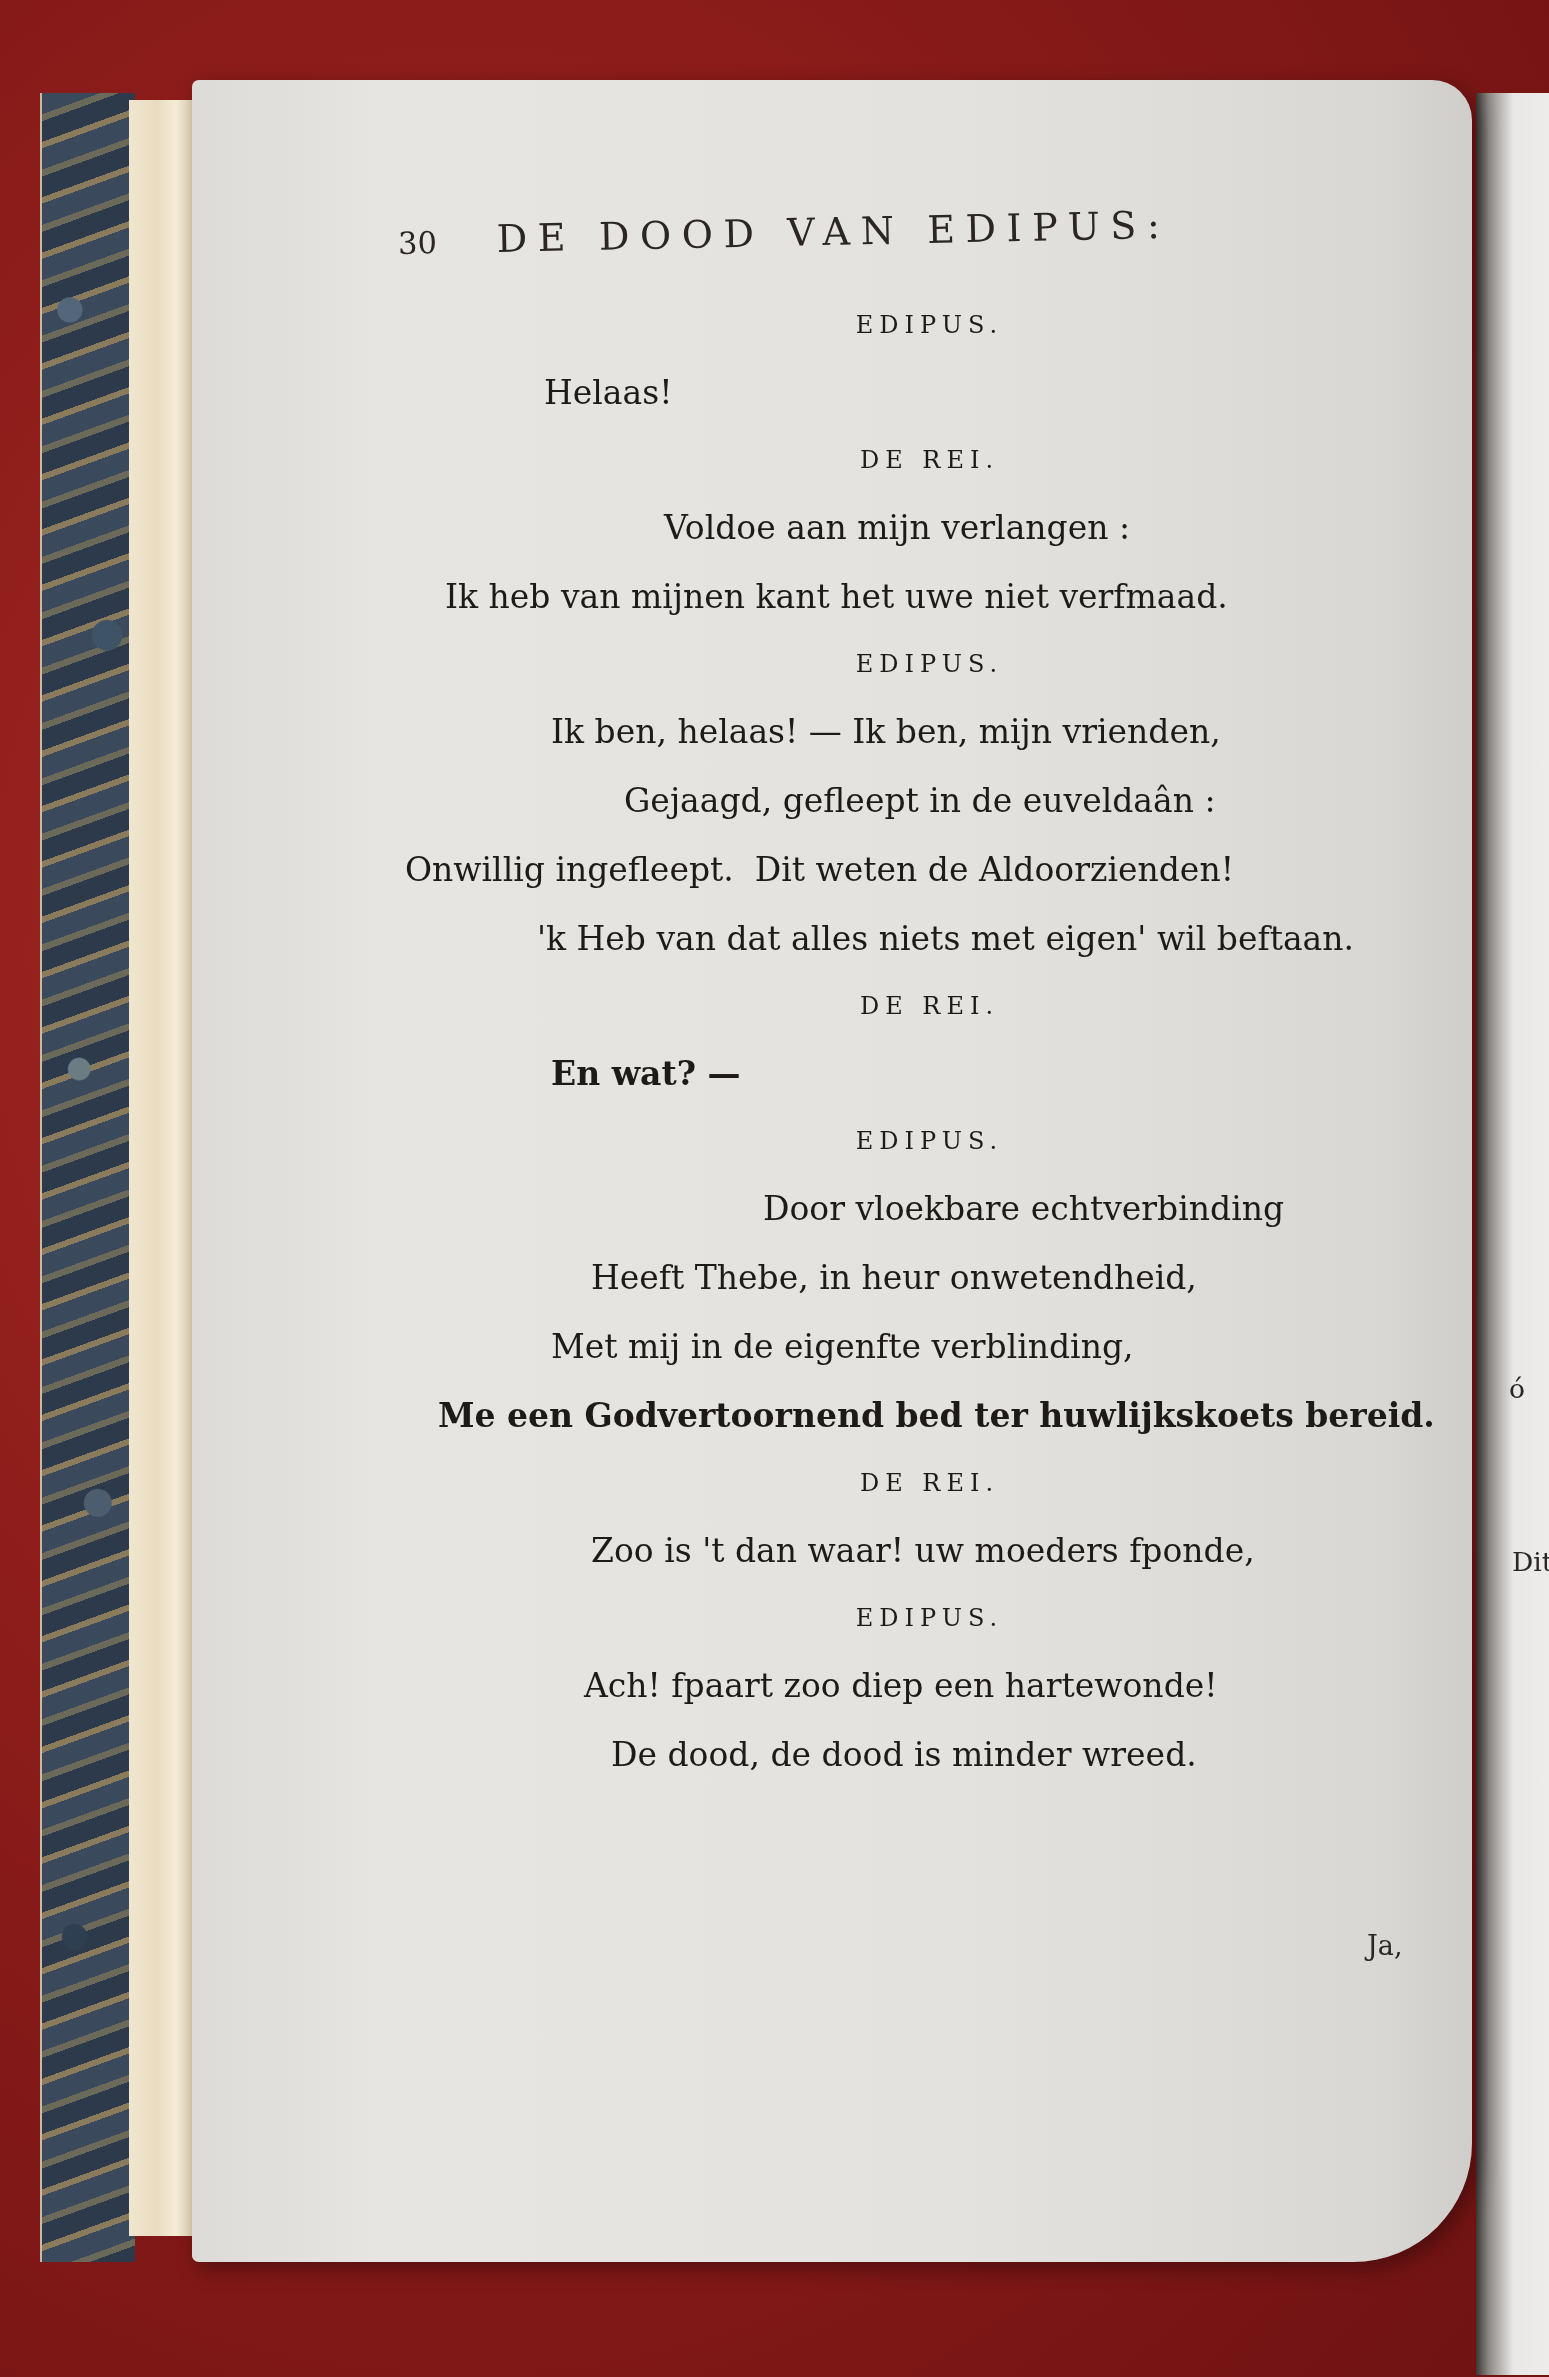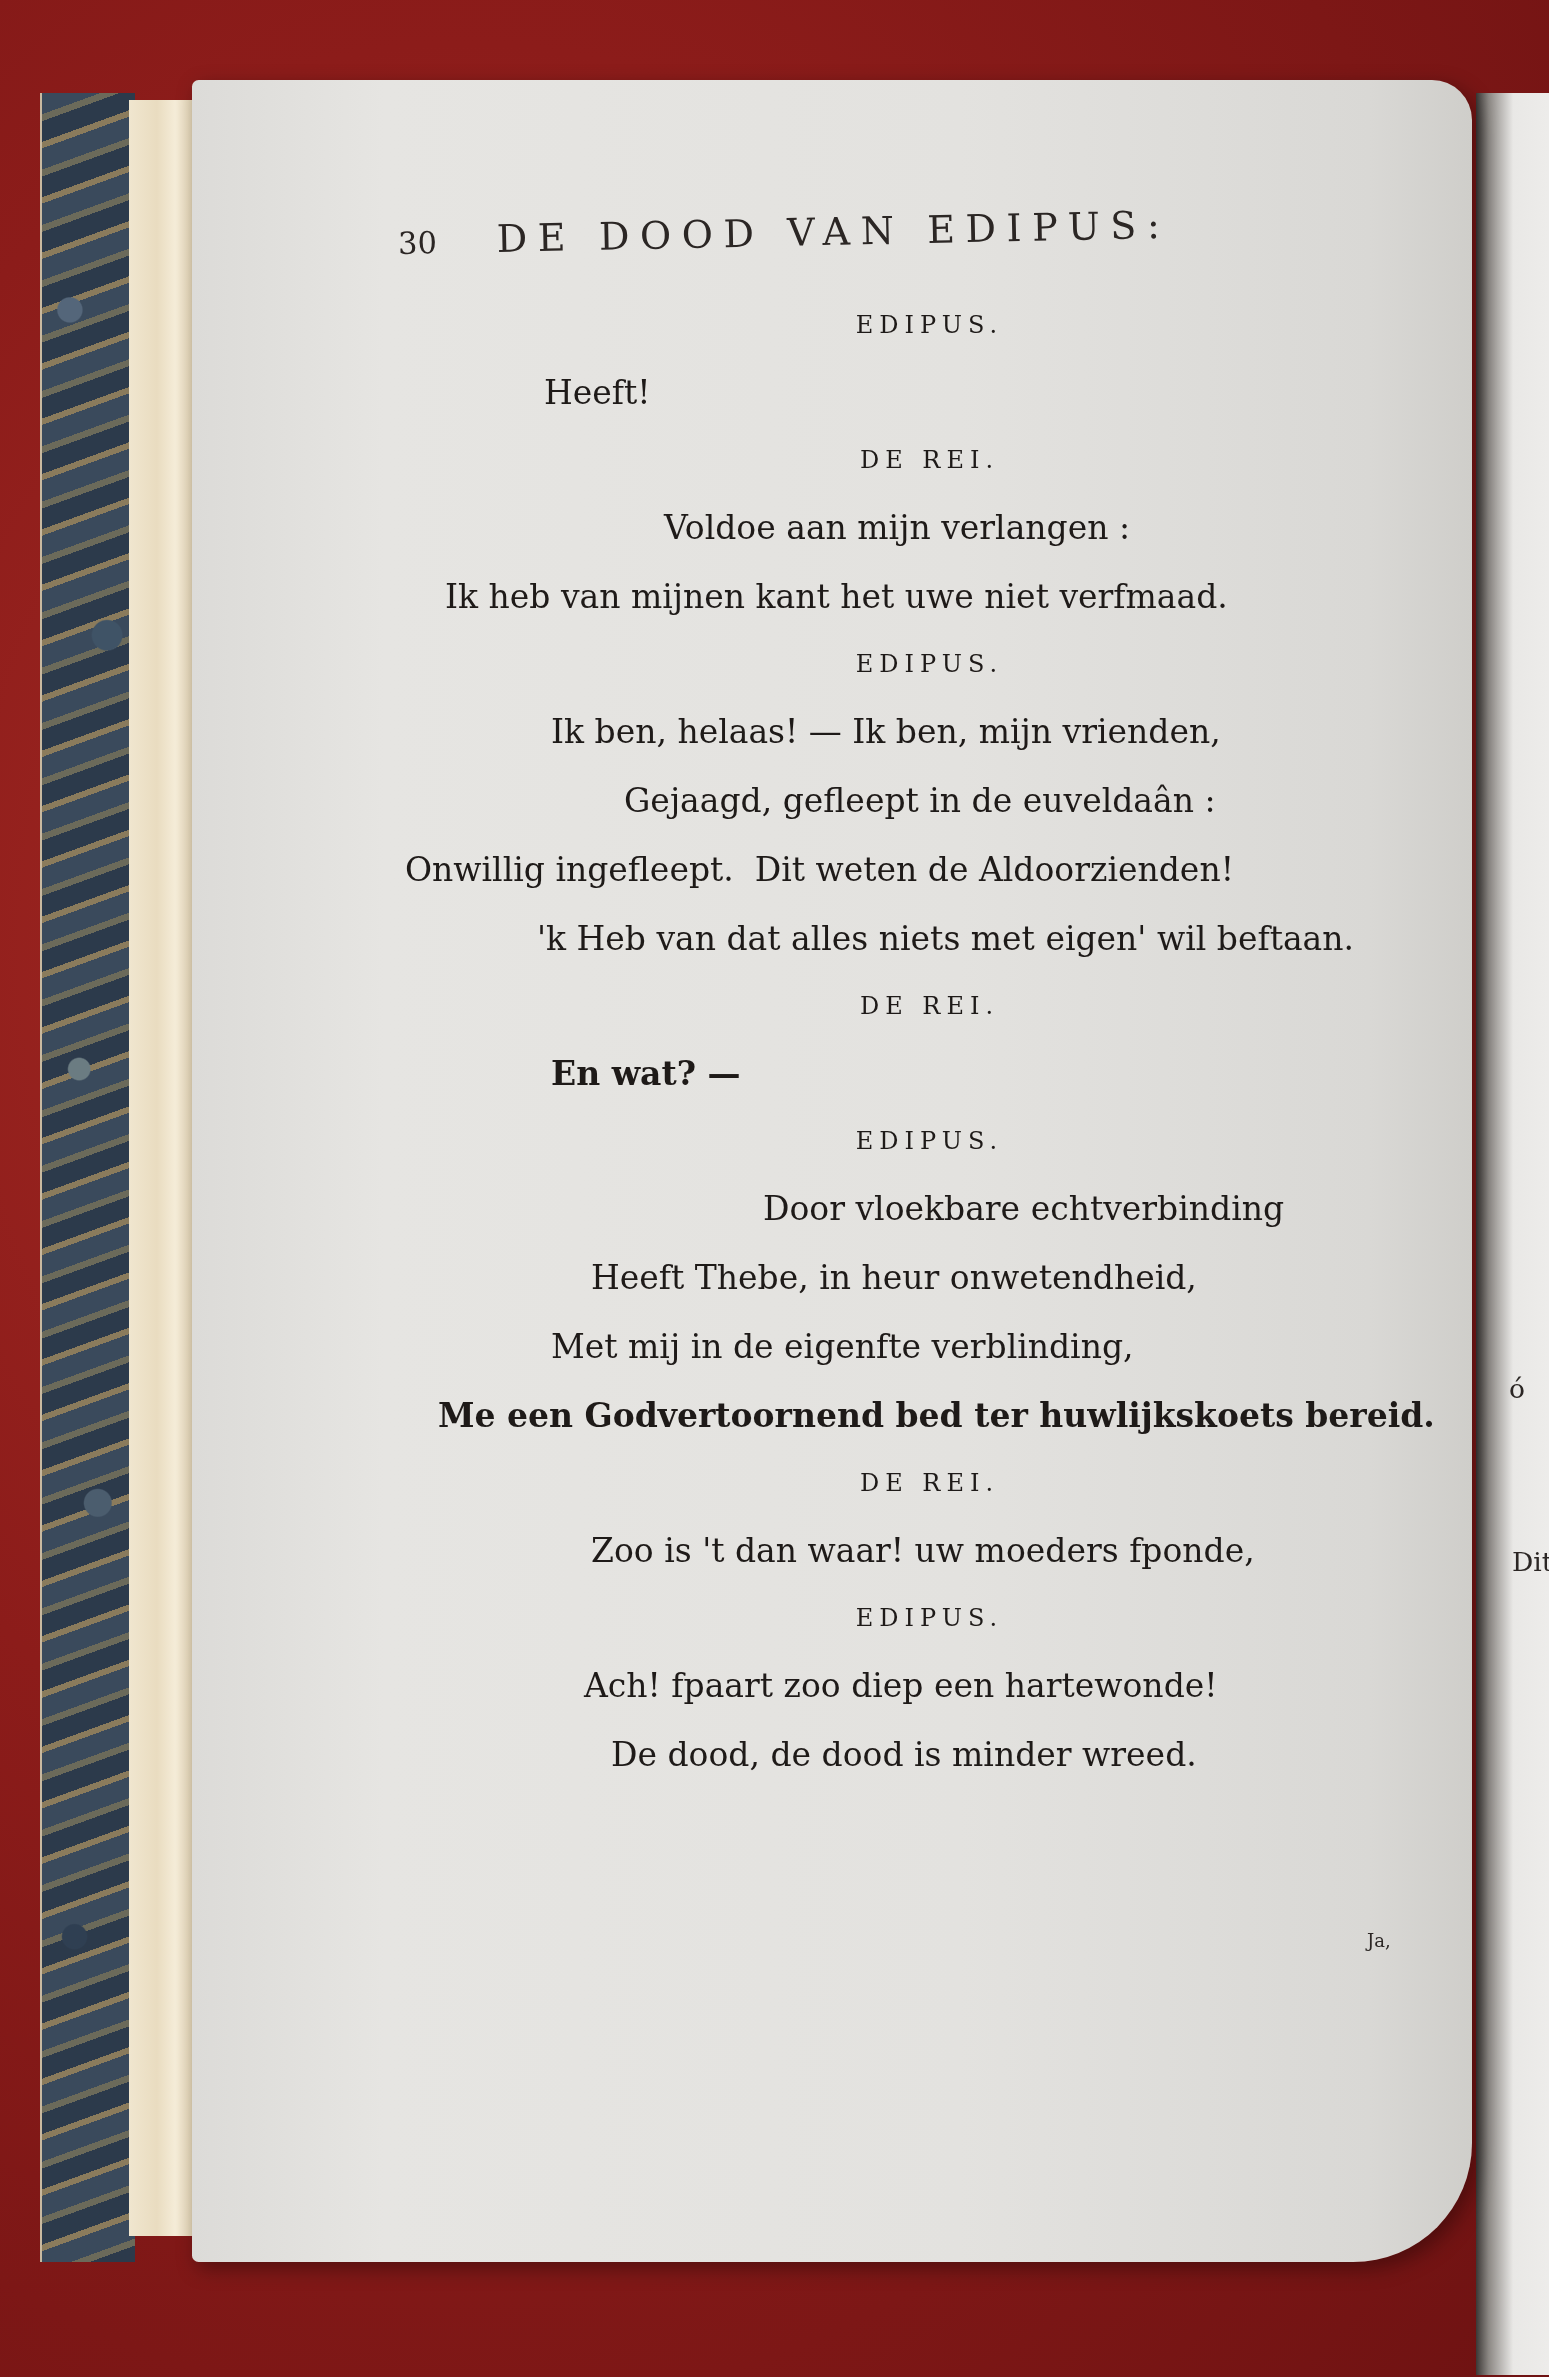--- a/index.html
+++ b/index.html
@@ -46,21 +46,21 @@
   .header-title { font-size: 38px; letter-spacing: 10.6px; }
   .text-block {
     position: absolute; left: 385px; top: 292px; width: 969px; color: #1e1a18;
   }
   .speaker {
     text-align: center; font-size: 24px; letter-spacing: 6px; margin: 0;
     height: 66px; line-height: 66px; transform: translateX(60px);
   }
   .line { font-size: 33px; height: 69px; line-height: 69px; white-space: pre; }
   .catchword {
-    position: absolute; left: 1367px; top: 1930px; font-size: 18px; color: #2b2624;
+    position: absolute; left: 1367px; top: 1930px; font-size: 27px; color: #2b2624;
   }
 </style>
 </head>
 <body>
 
 <div></div>
 <div class="cover-spine"></div>
 <div class="page-edges"></div>
 <div class="facing-page">
   <span class="facing-text" style="left:33px; top:1280px;">ó</span>
@@ -69,21 +69,21 @@
 
 <div class="page"></div>
 
 <div class="running-head">
   <span class="page-number">30</span>
   <span class="header-title">DE DOOD VAN EDIPUS:</span>
 </div>
 
 <div class="text-block" id="text-block">
     <div class="speaker">EDIPUS.</div>
-    <div class="line" style="padding-left: 159px;">Heeft!</div>
+    <div class="line" style="padding-left: 159px;">Helaas!</div>
     <div class="speaker">DE REI.</div>
     <div class="line" style="padding-left: 279px;">Voldoe aan mijn verlangen :</div>
     <div class="line" style="padding-left: 60px;">Ik heb van mijnen kant het uwe niet verfmaad.</div>
     <div class="speaker">EDIPUS.</div>
     <div class="line" style="padding-left: 166px;">Ik ben, helaas! — Ik ben, mijn vrienden,</div>
     <div class="line" style="padding-left: 239px;">Gejaagd, gefleept in de euveldaân :</div>
     <div class="line" style="padding-left: 20px;">Onwillig ingefleept.  Dit weten de Aldoorzienden!</div>
     <div class="line" style="padding-left: 66px; text-align: right;">'k Heb van dat alles niets met eigen' wil beftaan.</div>
     <div class="speaker">DE REI.</div>
     <div class="line" style="padding-left: 166px; font-weight: bold;">En wat? —</div>

